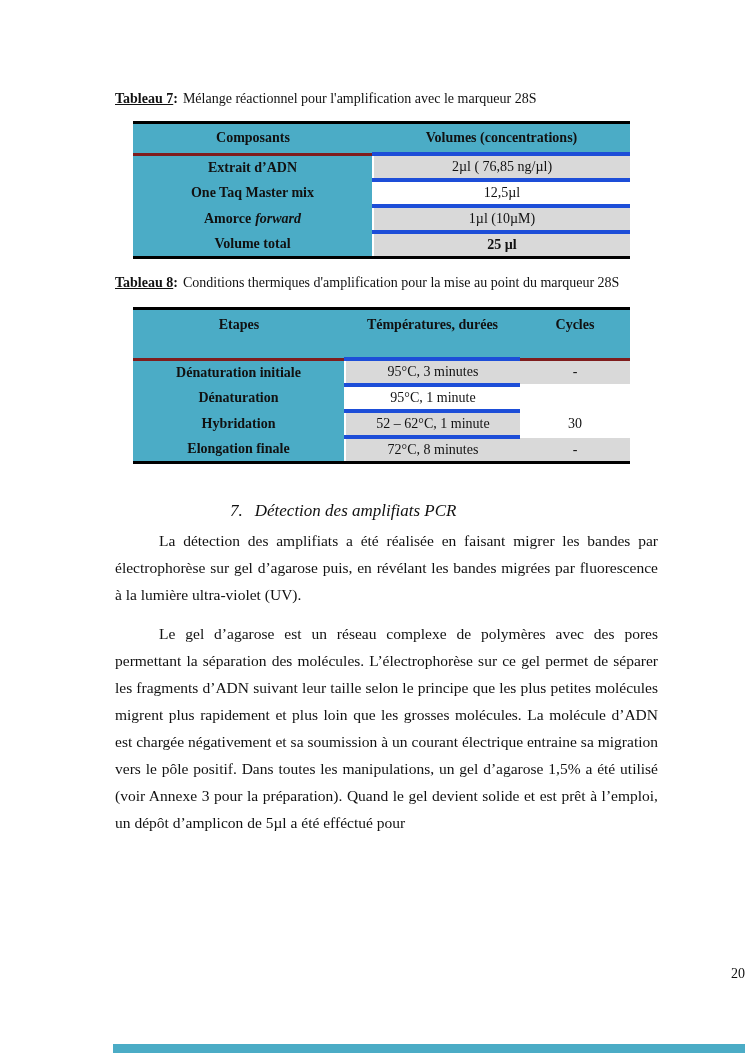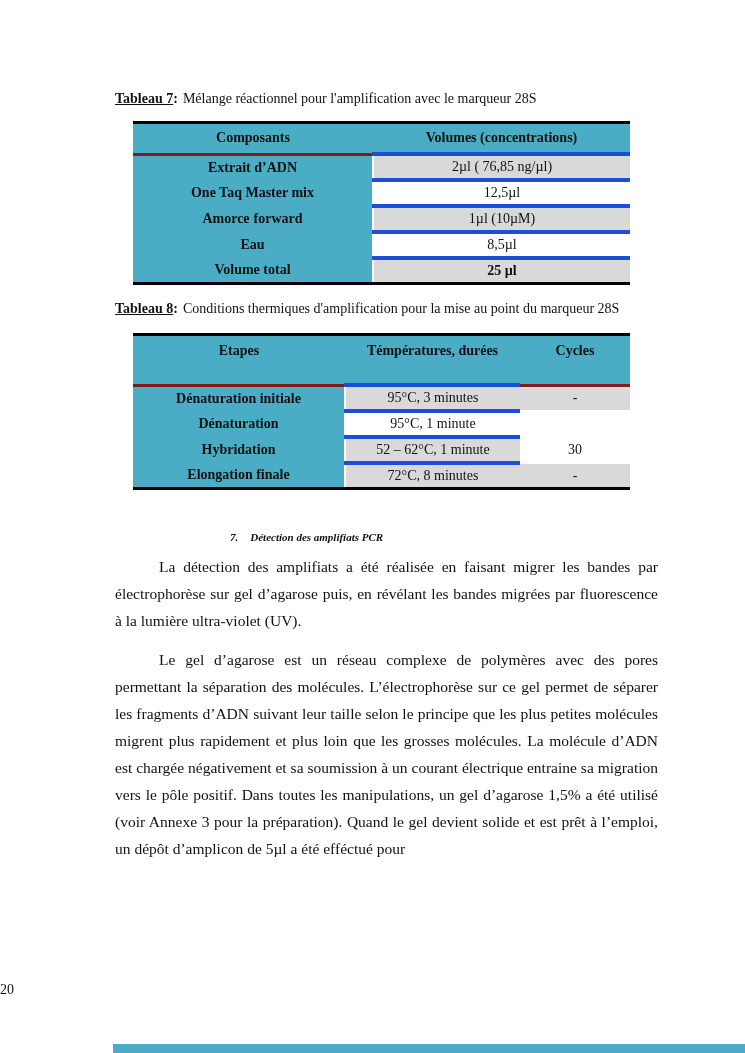--- a/index.html
+++ b/index.html
@@ -32,43 +32,43 @@
   .t8{width:497px;margin-top:15px;}
   .t8 thead th{height:40px;vertical-align:top;padding-top:7px;}
   .t8 col.c1{width:212px;} .t8 col.c2{width:175px;} .t8 col.c3{width:110px;}
 
   .doc-table td{height:22px;padding:0;font-size:14px;text-align:center;vertical-align:middle;}
   td.cell-label{background:#4BACC6;font-weight:bold;}
   td.cell-val{background:#ffffff;border-left:2px solid #fff;border-top:4px solid #1d4ed8;}
   td.cell-cycles{background:#ffffff;border-top:2px solid #fff;}
   td.shaded{background:#D9D9D9;}
   td.bold{font-weight:bold;}
-  .lbl-italic{}
+  .lbl-italic{font-style:italic;}
   .lbl-italic:not(:empty){margin-left:4px;}
 
   
   .para{
     font-size:15.5px;line-height:27px;margin:0;
     text-align:justify;-moz-text-align-last:left;text-align-last:left;
     text-indent:44px;
   }
   .para-1{margin-top:33px;}
   .para-2{margin-top:5px;}
   .para-3{margin-top:12px;}
 
   
   .section-heading{
     margin-top:36px;padding-left:115px;
-    font-size:11px;font-weight:bold;font-style:italic;line-height:22px;
+    font-size:17px;font-weight:normal;font-style:italic;line-height:22px;
   }
   .heading-num{margin-right:12px;}
 
   .page-number{
-    position:absolute;left:0;right:0;bottom:55px;
-    text-align:left;font-size:14px;
+    position:absolute;left:0;right:0;bottom:71px;
+    text-align:right;font-size:14px;
   }
   .bottom-strip{
     position:absolute;left:113px;right:0;bottom:0;height:9px;background:#4BACC6;
   }
 </style>
 </head>
 <body>
 
 <div class="page">
   <div class="content">
@@ -93,24 +93,20 @@
           <td class="cell-label"><span>Extrait d’ADN</span><span class="lbl-italic"></span></td>
           <td class="cell-val shaded">2µl ( 76,85 ng/µl)</td>
         </tr>
         <tr>
           <td class="cell-label"><span>One Taq Master mix</span><span class="lbl-italic"></span></td>
           <td class="cell-val">12,5µl</td>
         </tr>
         <tr>
           <td class="cell-label"><span>Amorce</span><span class="lbl-italic">forward</span></td>
           <td class="cell-val shaded">1µl (10µM)</td>
-        </tr>
-        <tr>
-          <td class="cell-label"><span>Eau</span><span class="lbl-italic"></span></td>
-          <td class="cell-val">8,5µl</td>
         </tr>
         <tr>
           <td class="cell-label"><span>Volume total</span><span class="lbl-italic"></span></td>
           <td class="cell-val shaded bold">25 µl</td>
         </tr>
       </tbody>
     </table>
 
 
     <div class="caption caption-t8">

